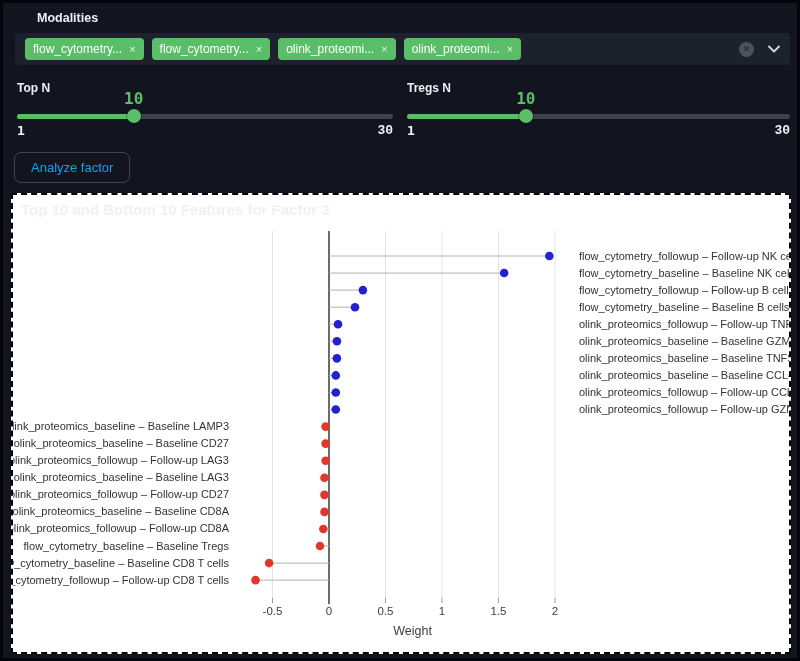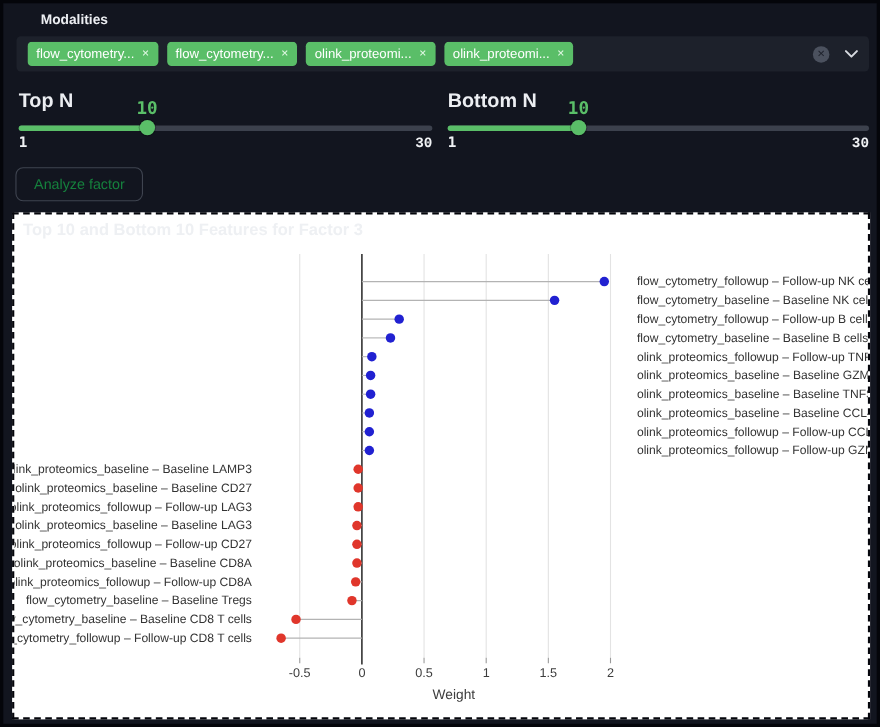--- a/index.html
+++ b/index.html
@@ -29,21 +29,21 @@
   }
   .tag-x { font-size:11px; color:#f2fff3; opacity:.9; cursor:pointer; }
   .ms-clear {
     width:15px; height:15px; border-radius:50%; background:#4b515e;
     color:#1d212b; font-size:9px; line-height:15px; text-align:center;
     cursor:pointer; flex:none;
   }
   .ms-chev { flex:none; margin-left:6px; display:flex; align-items:center; cursor:pointer; }
 
   
-  .slider-label { position:absolute; top:78px; font-size:18px; font-weight:600; color:#eceef2; }
+  .slider-label { position:absolute; top:78px; font-size:12px; font-weight:600; color:#eceef2; }
   .slider { position:absolute; top:108px; height:10px; }
   .slider .rail { position:absolute; top:3px; left:0; right:0; height:5px; background:#3c414d; border-radius:3px; }
   .slider .fill { position:absolute; top:3px; left:0; height:5px; background:var(--accent,#5abe68); border-radius:3px; }
   .slider .handle {
     position:absolute; top:-2px; width:14px; height:14px; border-radius:50%;
     background:var(--accent,#5abe68); transform:translateX(-50%); cursor:grab;
     box-shadow:0 0 0 1px rgba(0,0,0,.25);
   }
   .slider .val {
     position:absolute; top:-22px; transform:translateX(-50%);
@@ -52,21 +52,21 @@
   }
   .slider .min, .slider .max {
     position:absolute; top:12px; font-family:"DejaVu Sans Mono", monospace;
     font-size:13px; font-weight:700; color:#f0f2f5;
   }
   .slider .min { left:0; } .slider .max { right:0;font-family:Liberation Mono, monospace; }
 
   
   .btn {
     position:absolute; left:11px; top:149px;
-    background:transparent; color:#15803d;
+    background:transparent; color:#0ea5e9;
     border:1px solid #3f4450; border-radius:7px;
     font-family:"Liberation Sans", sans-serif;
     font-size:13px; padding:7px 16px; cursor:pointer;
   }
 
   
   .chart-card {
     position:absolute; left:8px; top:190px; width:780px; height:461px;
     background:#ffffff; border:2px dashed #05060c;
   }
@@ -112,21 +112,21 @@
 <div class="slider-label" style="left:14px;">Top N</div>
 <div class="slider" style="left:14px; width:376px;">
   <div class="rail"></div>
   <div class="fill" style="width: 31.0345%;"></div>
   <div class="handle" style="left: 31.0345%;"></div>
   <div class="val" style="left: 31.0345%;">10</div>
   <div class="min">1</div>
   <div class="max">30</div>
 </div>
 
-<div class="slider-label" style="left:404px;">Bottom N</div>
+<div class="slider-label" style="left:404px;">Tregs N</div>
 <div class="slider" style="left:404px; width:383px;">
   <div class="rail"></div>
   <div class="fill" style="width: 31.0345%;"></div>
   <div class="handle" style="left: 31.0345%;"></div>
   <div class="val" style="left: 31.0345%;">10</div>
   <div class="min">1</div>
   <div class="max">30</div>
 </div>
 
 <button class="btn">Analyze factor</button>

